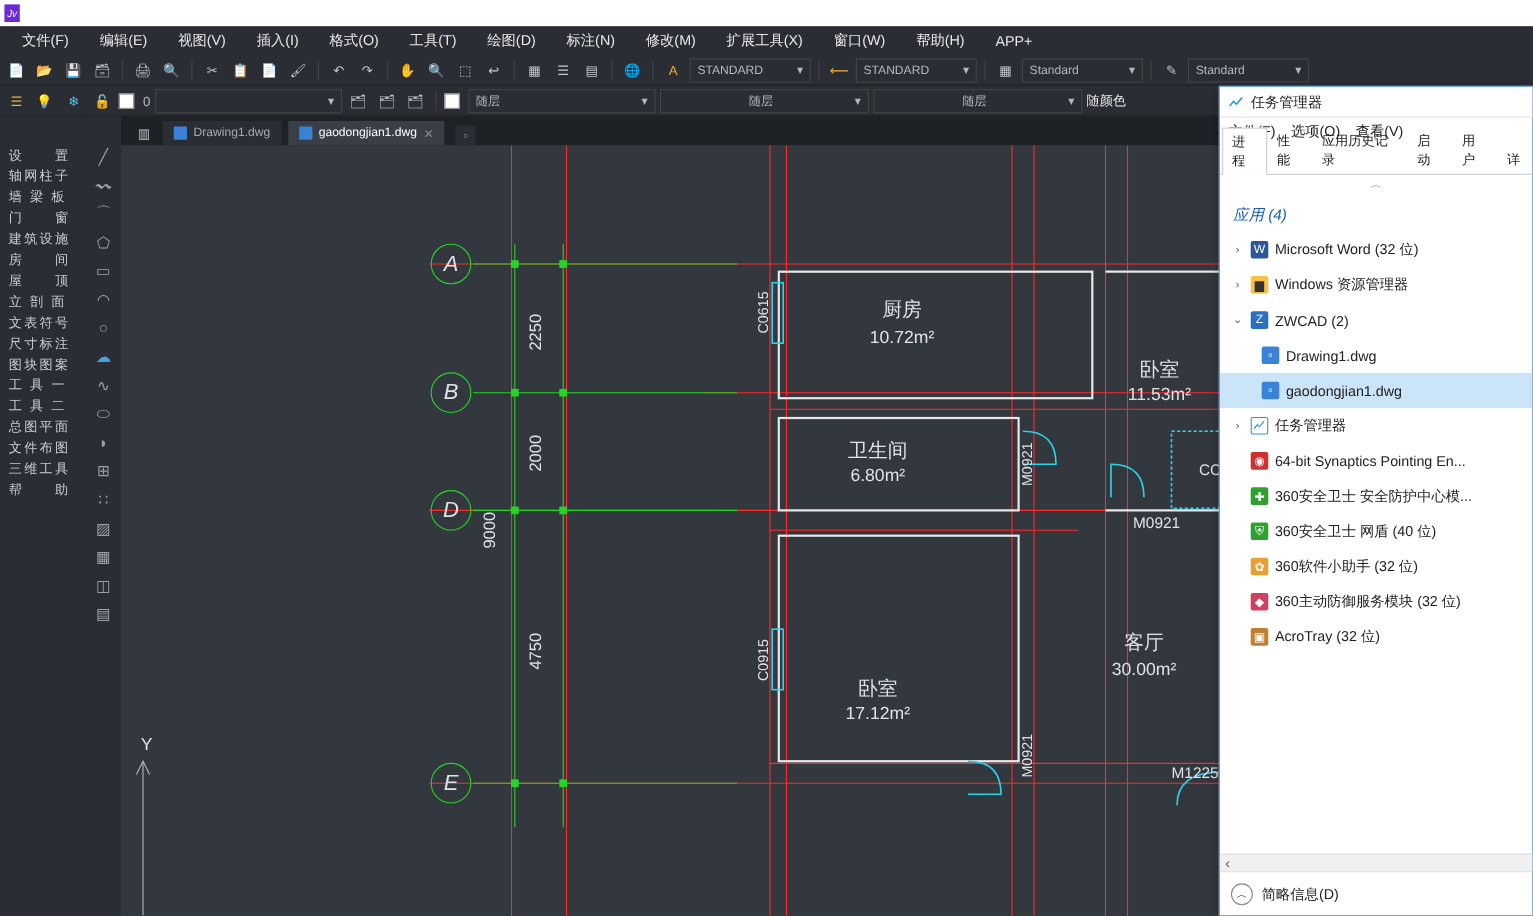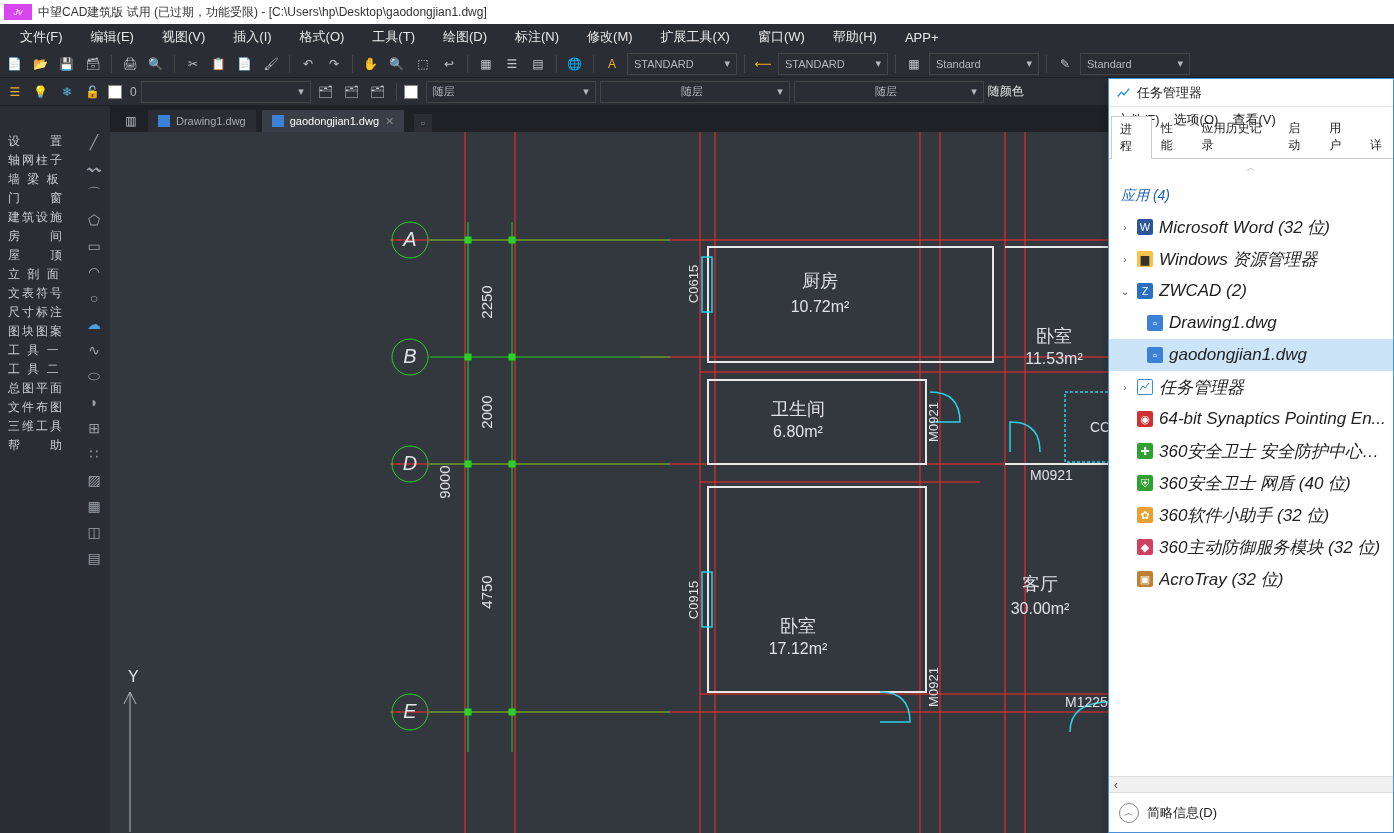--- a/index.html
+++ b/index.html
@@ -1,20 +1,20 @@
 <!DOCTYPE html>
 <html><head>
 <meta charset="utf-8">
 <style>
 * { margin: 0; padding: 0; box-sizing: border-box; font-family: "Microsoft YaHei", sans-serif; }
 body { background: #2a2d33; color: #b4b8be; font-size: 12px; width: 1394px; height: 833px; overflow: hidden; position: relative; }
 
 
 .titlebar { background: #fff; color: #333; height: 24px; display: flex; align-items: center; padding: 0 4px; font-size: 12px; }
-.titlebar .appicon { width: 28px; height: 16px; background: #d946ef; margin-right: 6px; display:inline-flex;align-items:center;justify-content:center;color:#fff;font-size:9px;font-style:italic; }
+.titlebar .appicon { width: 14px; height: 16px; background: #6d28d9; margin-right: 6px; display:inline-flex;align-items:center;justify-content:center;color:#fff;font-size:9px;font-style:italic; }
 
 
 .menubar { background: #2a2d33; height: 26px; display: flex; align-items: center; padding: 0 6px; gap: 0; }
 .menubar .mitem { padding: 4px 14px; color: #e8e8e8; font-size: 13px; cursor: pointer; }
 
 
 .toolrow { background: #2a2d33; height: 28px; display: flex; align-items: center; padding: 0 4px; gap: 4px; border-bottom: 1px solid #1e2125; }
 .tbtn { width: 22px; height: 22px; display:inline-flex; align-items:center; justify-content:center; cursor:pointer; color:#c2c6cc; }
 .tsep { width:1px; height:18px; background:#444; margin:0 3px; }
 .tdrop { display:flex; align-items:center; height:22px; padding:0 6px; border:1px solid #444; background:#2a2d33; min-width:110px; font-size:11px; cursor:pointer; }
@@ -52,35 +52,34 @@
 .tm-tab { padding:4px 8px; cursor:pointer; border:1px solid transparent; border-bottom:none; }
 .tm-tab.active { border-color:#ccc; background:#fff; position:relative; top:1px; }
 .tm-chev { text-align:center; color:#888; font-size:10px; padding:2px 0; cursor:pointer;}
 .tm-colhdr { padding:4px 10px; color:#666; font-size:12px; border-bottom:1px solid #eee;}
 .tm-body { flex:1; overflow:auto; padding:4px 0; }
 .tm-group { padding:6px 12px; color:#1a5fb4; font-size:14px;font-style:italic; }
 .tm-row { display:flex; align-items:center; height:32px; padding:0 6px 0 10px; cursor:pointer; gap:6px;}
 .tm-row.selected { background:#cce4f7; }
 .tm-row .exp { width:12px; color:#555; font-size:10px; text-align:center;}
 .tm-row .ico { width:16px;height:16px; display:inline-flex;align-items:center;justify-content:center; font-size:11px; color:#fff; border-radius:2px;}
-.tm-row .txt { flex:1; white-space:nowrap; overflow:hidden; text-overflow:ellipsis; font-size:17px;font-style:italic;}
+.tm-row .txt { flex:1; white-space:nowrap; overflow:hidden; text-overflow:ellipsis; font-size:13px;}
 .tm-row.child { padding-left:38px; }
 .tm-foot { height:40px; border-top:1px solid #ddd; display:flex; align-items:center; padding:0 10px; gap:8px;}
 .tm-foot .circ { width:20px;height:20px;border:1px solid #888;border-radius:50%;display:flex;align-items:center;justify-content:center;font-size:10px;}
 .tm-scroll { position:absolute; bottom:40px; left:0; right:0; height:16px; background:#f0f0f0; border-top:1px solid #ddd; display:flex; align-items:center; }
 .tm-scroll .thumb-l { width:14px;height:14px;display:flex;align-items:center;justify-content:center;color:#555;cursor:pointer;}
 
 .mono { font-family:"SimSun","Courier New",monospace;justify-content:center; }
 </style>
 </head>
 <body>
 
 <div class="titlebar">
   <span class="appicon">Jv</span>
-  <span>中望CAD建筑版 试用 (已过期，功能受限) - [C:\Users\hp\Desktop\gaodongjian1.dwg]</span>
 </div>
 
 <div class="menubar">
   <div class="mitem">文件(F)</div>
   <div class="mitem">编辑(E)</div>
   <div class="mitem">视图(V)</div>
   <div class="mitem">插入(I)</div>
   <div class="mitem">格式(O)</div>
   <div class="mitem">工具(T)</div>
   <div class="mitem">绘图(D)</div>

